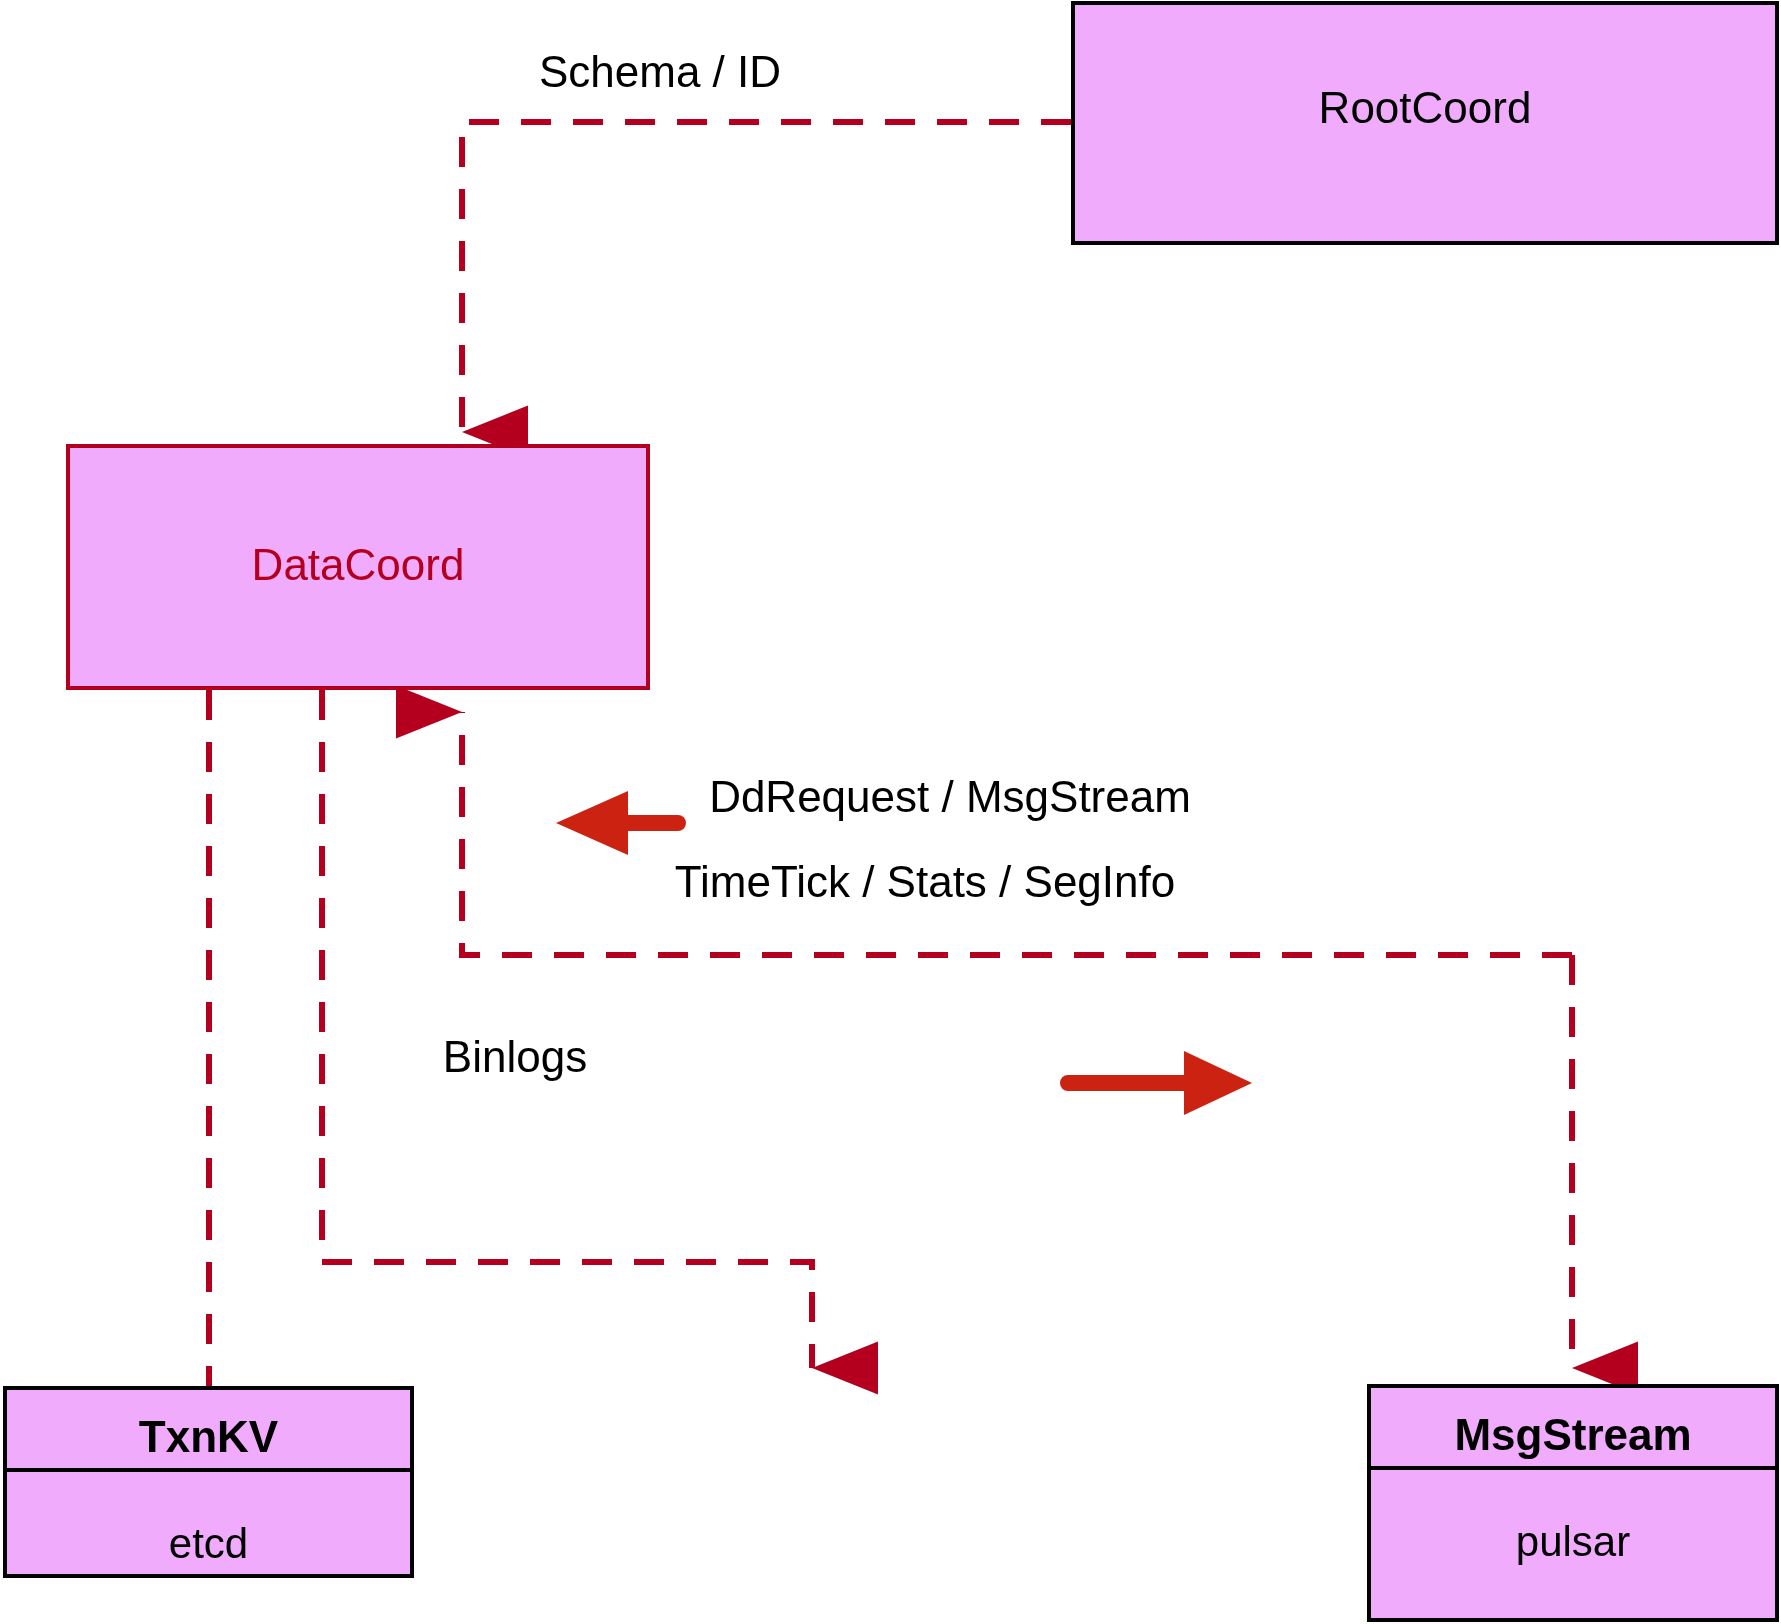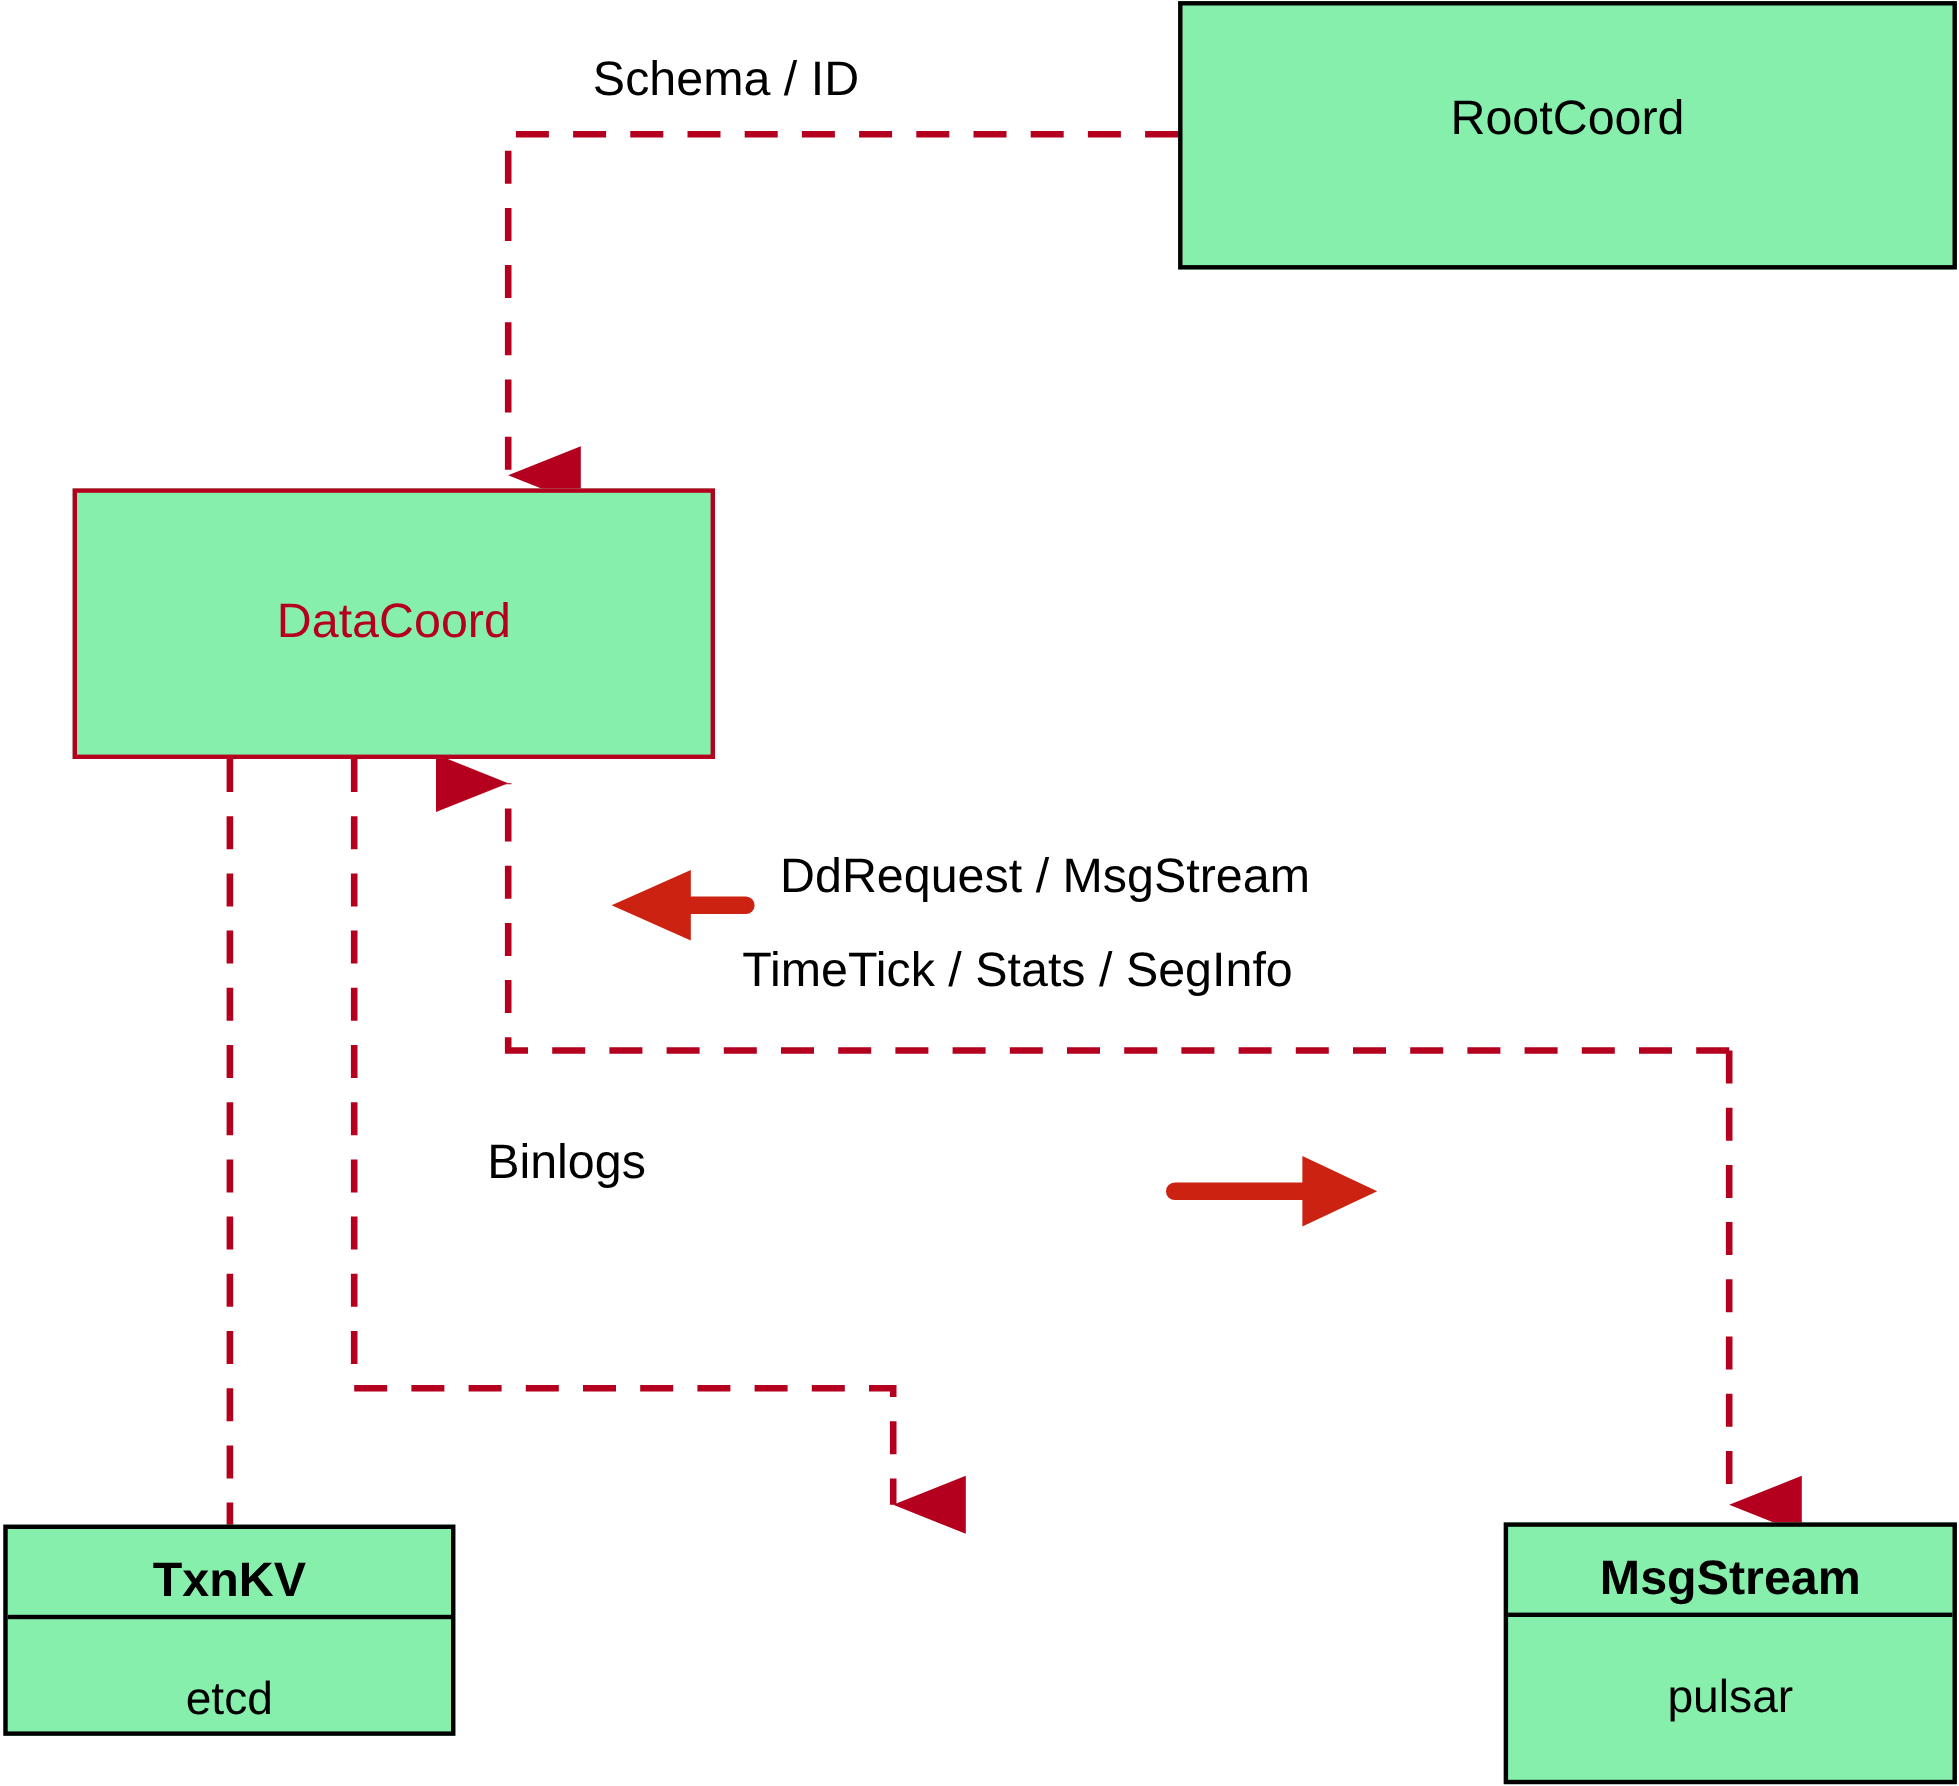--- a/index.html
+++ b/index.html
@@ -21,21 +21,21 @@
   #svg-layer {
     position: absolute;
     left: 0;
     top: 0;
     width: 1781px;
     height: 1624px;
   }
   .node-box {
     position: absolute;
     box-sizing: border-box;
-    background: #86efac;
+    background: #f0abfc;
     padding-left: 11px;
   }
   .node-black {
     border: 4px solid #000000;
   }
   .node-red {
     border: 4px solid #b4001e;
   }
   .node-title {
     position: absolute;

